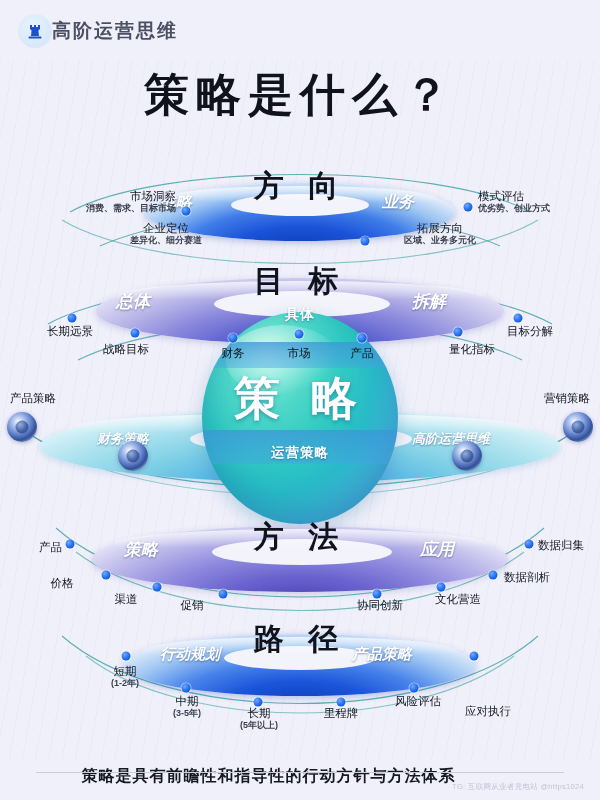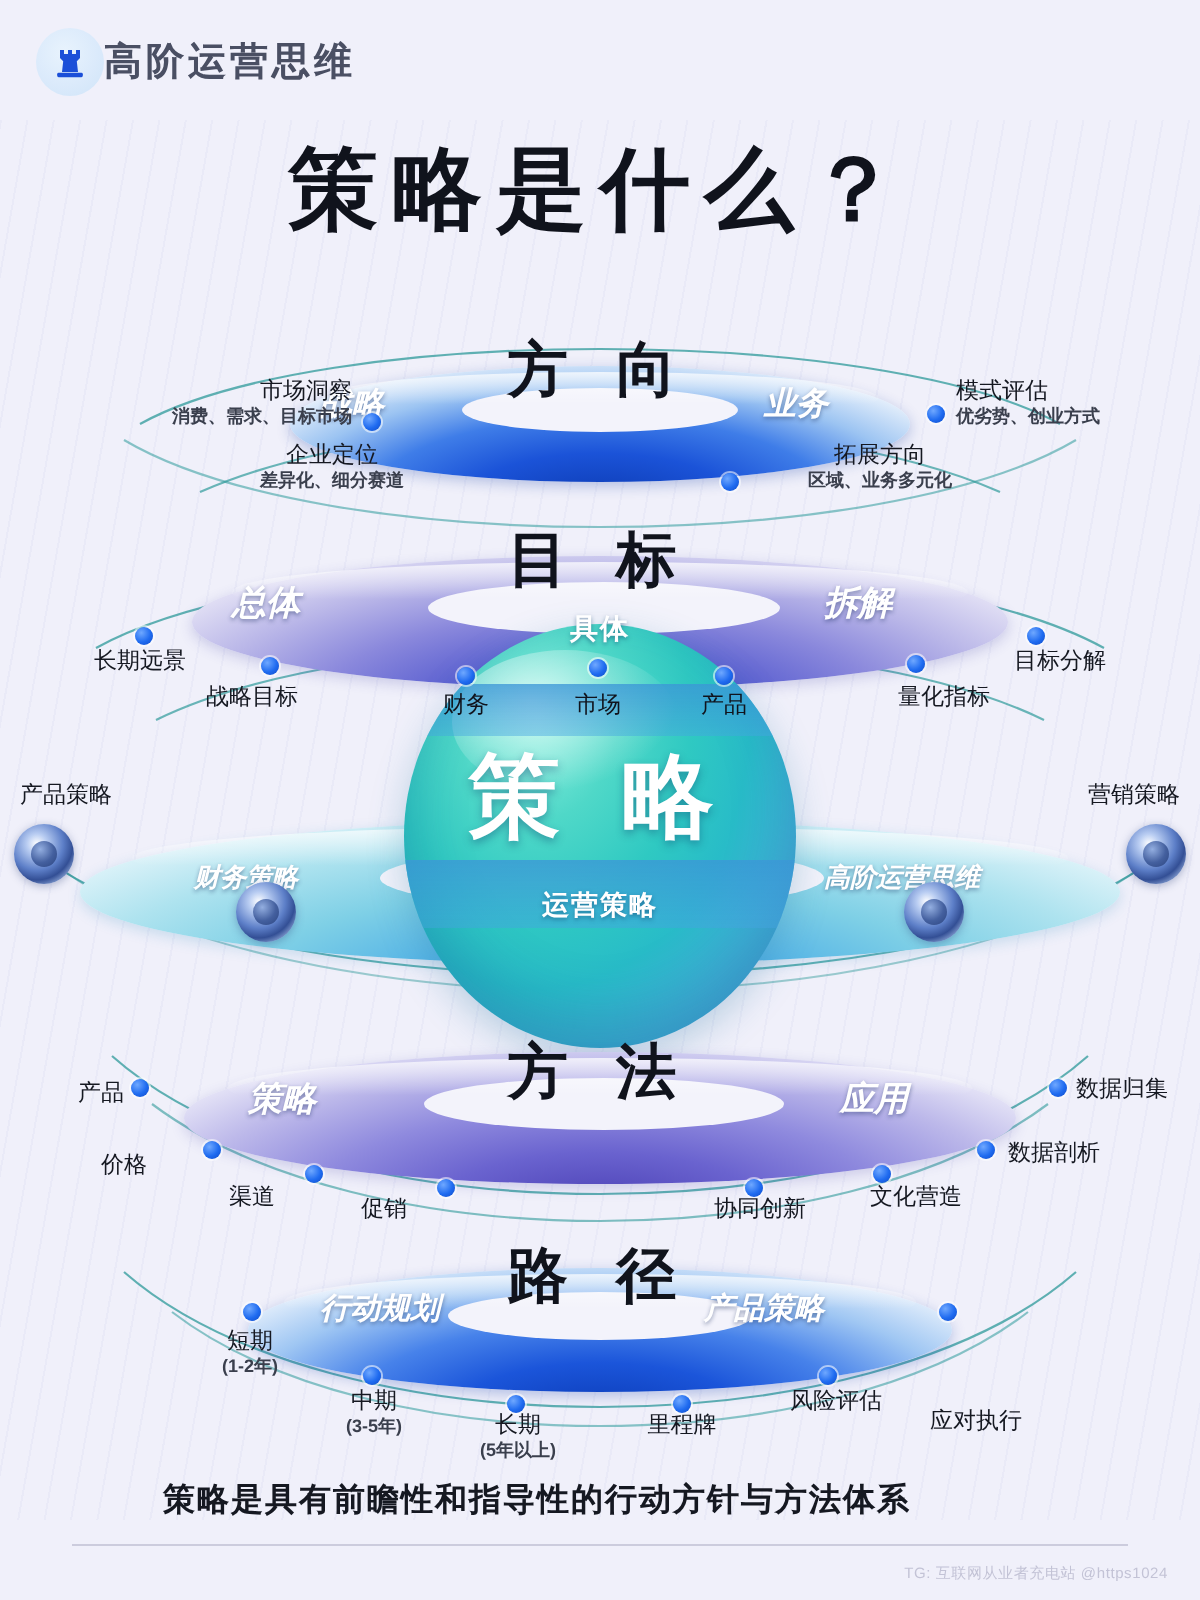--- a/index.html
+++ b/index.html
@@ -154,21 +154,21 @@
     text-shadow:0 2px 4px rgba(20,80,120,.45);
   }
   .sphere-sub{
     position:absolute;left:0;width:100%;text-align:center;
     color:#ffffff;font-weight:700;font-size:13.5px;letter-spacing:1px;
     text-shadow:0 1px 2px rgba(20,70,110,.5);
   }
 
   
   .footer-caption{
-    position:absolute;left:0;top:740px;width:537px;text-align:center;
+    position:absolute;left:0;top:766px;width:537px;text-align:center;
     font-size:16px;font-weight:800;color:#151821;letter-spacing:1px;
   }
   .footer-rule{
     position:absolute;left:36px;top:772px;width:528px;height:1px;
     background:#ccccdd;
   }
   .watermark{
     position:absolute;right:16px;top:782px;
     font-size:7.5px;color:#c3c3d6;letter-spacing:.3px;white-space:nowrap;
   }

